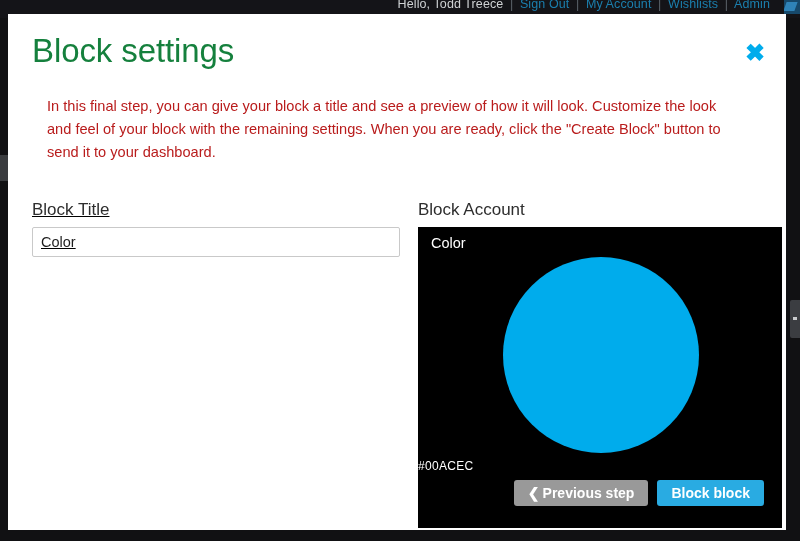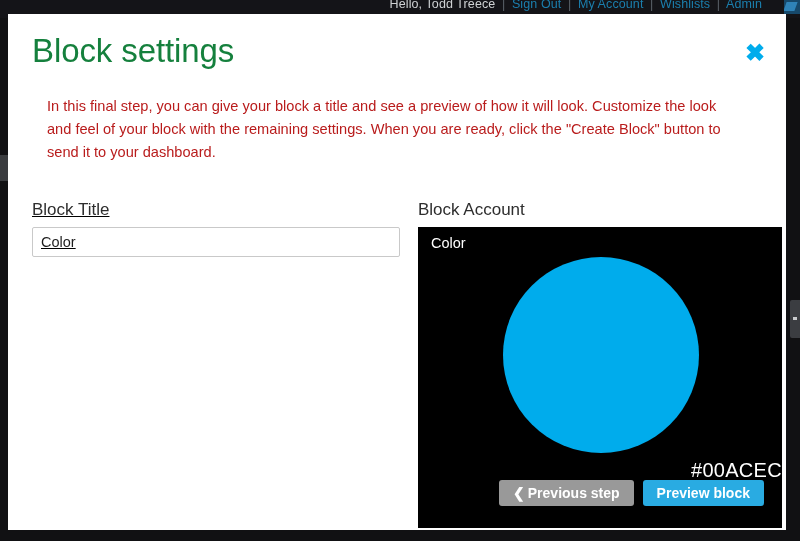--- a/index.html
+++ b/index.html
@@ -23,21 +23,21 @@
   }
   #site-header {
     position: absolute;
     left: 0; top: 0;
     width: 800px;
     height: 18px;
     background: #141418;
     overflow: hidden;
     white-space: nowrap;
     text-align: right;
-    padding-right: 38px;
+    padding-right: 30px;
     box-sizing: border-box;
     font-size: 12.5px;
     line-height: 9px;
     color: #cfd2d4;
     letter-spacing: .1px;
   }
   #site-header .hdr-sep { color: #5a6169; padding: 0 3px; }
   #site-header .hdr-link { color: #1b7fae; }
   #corner-widget {
     position: absolute;
@@ -170,23 +170,23 @@
     top: 30px;
     width: 196px;
     height: 196px;
     border-radius: 50%;
   }
   #preview-hex {
     position: absolute;
     left: 0;
     right: 0;
     top: 232px;
-    text-align: right;
+    text-align: left;
     color: #ffffff;
-    font-size: 20px;
+    font-size: 12px;
     letter-spacing: .3px;
   }
 
   #modal-actions {
     position: absolute;
     right: 22px;
     bottom: 24px;
     display: flex;
     gap: 9px;
   }
@@ -249,17 +249,17 @@
           <div id="preview-caption">Color</div>
           <div id="preview-swatch" style="background: rgb(0, 172, 236);"></div>
           <div id="preview-hex">#00ACEC</div>
         </div>
       </div>
 
     </div>
 
     <div id="modal-actions">
       <button class="btn" id="btn-previous" style="background: rgb(153, 153, 153);"><span class="chev">❮</span><span>Previous step</span></button>
-      <button class="btn" id="btn-create" style="background: rgb(41, 171, 226);">Preview block</button>
+      <button class="btn" id="btn-create" style="background: rgb(41, 171, 226);">Block block</button>
     </div>
 
   </div>
 </div>
 
 </body></html>

